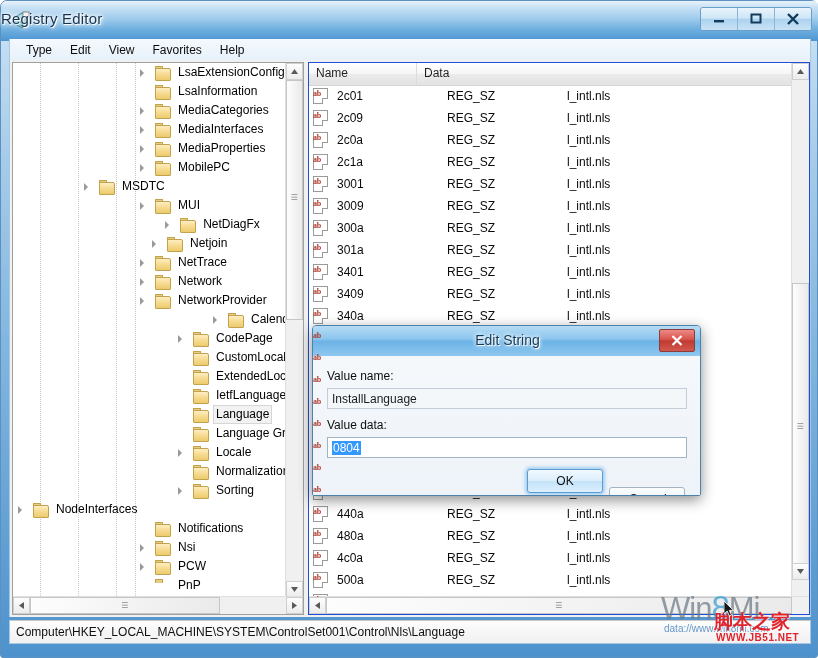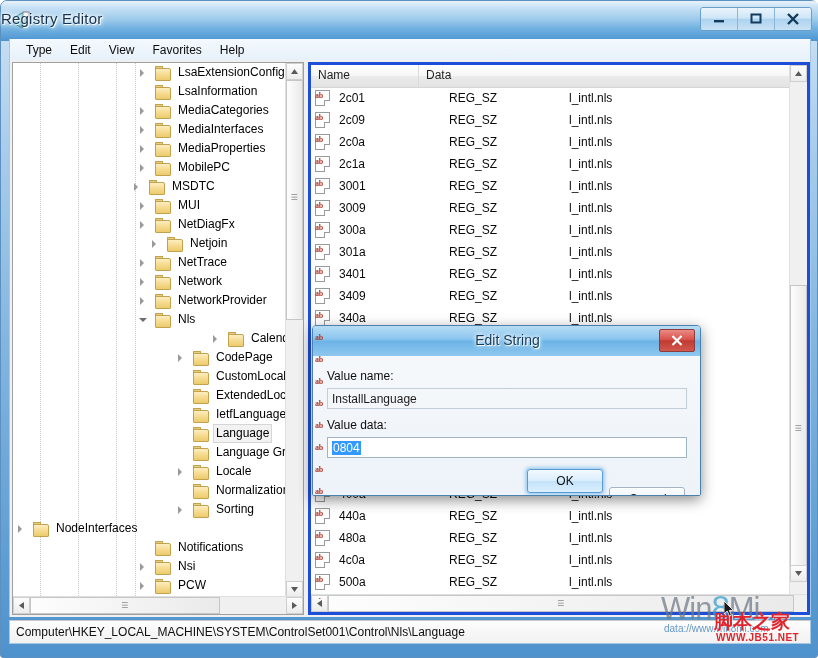--- a/index.html
+++ b/index.html
@@ -183,21 +183,21 @@
     background-image: linear-gradient(to bottom, #c8c8c8 50%, transparent 50%);
     background-size: 1px 2px;
   }
 
   
   #listpane {
     position: absolute;
     left: 298px; top: 2px;
     width: 502px; height: 553px;
     background: #ffffff;
-    border: 3px solid #1d4ed8;
+    border: 1px solid #1d4ed8;
     box-sizing: border-box;
     overflow: hidden;
   }
   #lvheader {
     position: absolute;
     left: 0; top: 0;
     width: 500px; height: 22px;
     background: linear-gradient(to bottom, #ffffff 0%, #f6f6f6 48%, #ebebeb 50%, #e3e3e3 100%);
     border-bottom: 1px solid #d5d5d5;
     display: flex;
@@ -534,41 +534,41 @@
           <div class="tnode" style="padding-left: 122px;">
             <span class="tw">
               <span class="arrow"></span>
             </span>
             <span class="folder">
               <span class="ftab"></span>
               <span class="fbody"></span>
             </span>
             <span class="tlabel">MobilePC</span>
           </div>
-          <div class="tnode" style="padding-left: 116px;">
+          <div class="tnode" style="padding-left: 66px;">
             <span class="tw">
               <span class="arrow"></span>
             </span>
             <span class="folder">
               <span class="ftab"></span>
               <span class="fbody"></span>
             </span>
             <span class="tlabel">MSDTC</span>
           </div>
           <div class="tnode" style="padding-left: 122px;">
             <span class="tw">
               <span class="arrow"></span>
             </span>
             <span class="folder">
               <span class="ftab"></span>
               <span class="fbody"></span>
             </span>
             <span class="tlabel">MUI</span>
           </div>
-          <div class="tnode" style="padding-left: 122px;">
+          <div class="tnode" style="padding-left: 122px; justify-content: center;">
             <span class="tw">
               <span class="arrow"></span>
             </span>
             <span class="folder">
               <span class="ftab"></span>
               <span class="fbody"></span>
             </span>
             <span class="tlabel">NetDiagFx</span>
           </div>
           <div class="tnode" style="padding-left: 122px; margin-left: 12px;">
@@ -603,30 +603,20 @@
           </div>
           <div class="tnode" style="padding-left: 122px;">
             <span class="tw">
               <span class="arrow"></span>
             </span>
             <span class="folder">
               <span class="ftab"></span>
               <span class="fbody"></span>
             </span>
             <span class="tlabel">NetworkProvider</span>
-          </div>
-          <div class="tnode" style="padding-left: 122px;">
-            <span class="tw">
-              <span class="arrow open"></span>
-            </span>
-            <span class="folder">
-              <span class="ftab"></span>
-              <span class="fbody"></span>
-            </span>
-            <span class="tlabel">Nls</span>
           </div>
           <div class="tnode" style="padding-left: 160px; margin-left: 35px;">
             <span class="tw">
               <span class="arrow"></span>
             </span>
             <span class="folder">
               <span class="ftab"></span>
               <span class="fbody"></span>
             </span>
             <span class="tlabel">Calendars</span>

